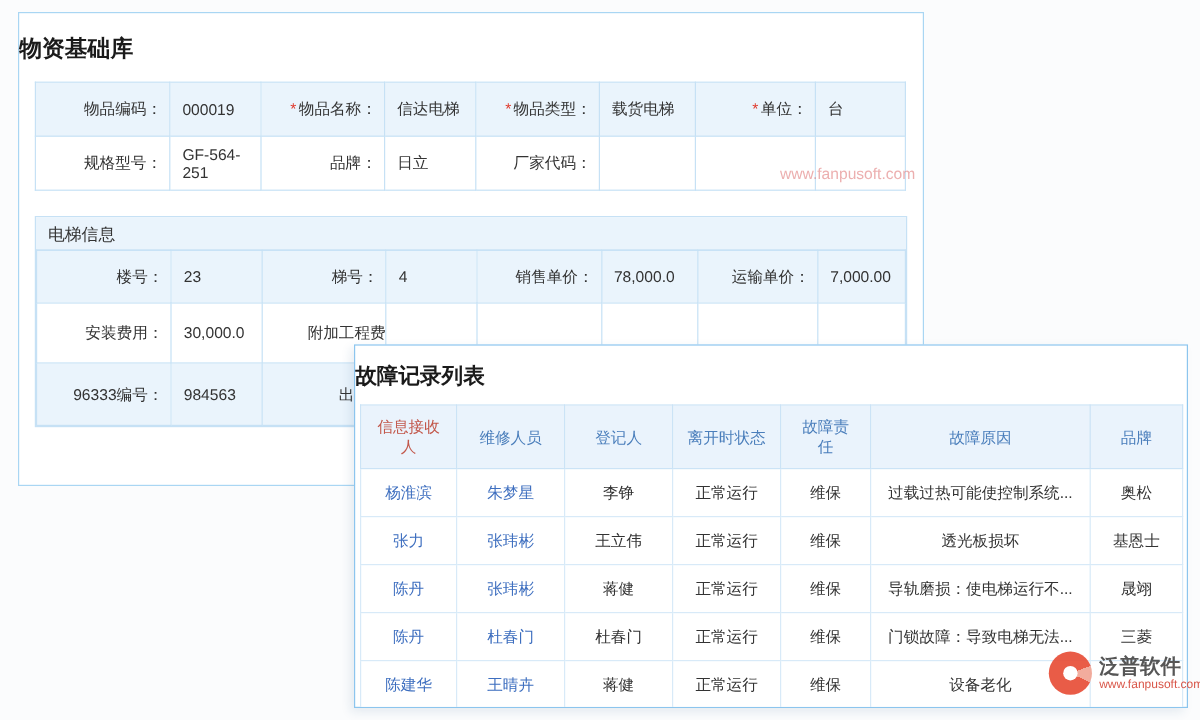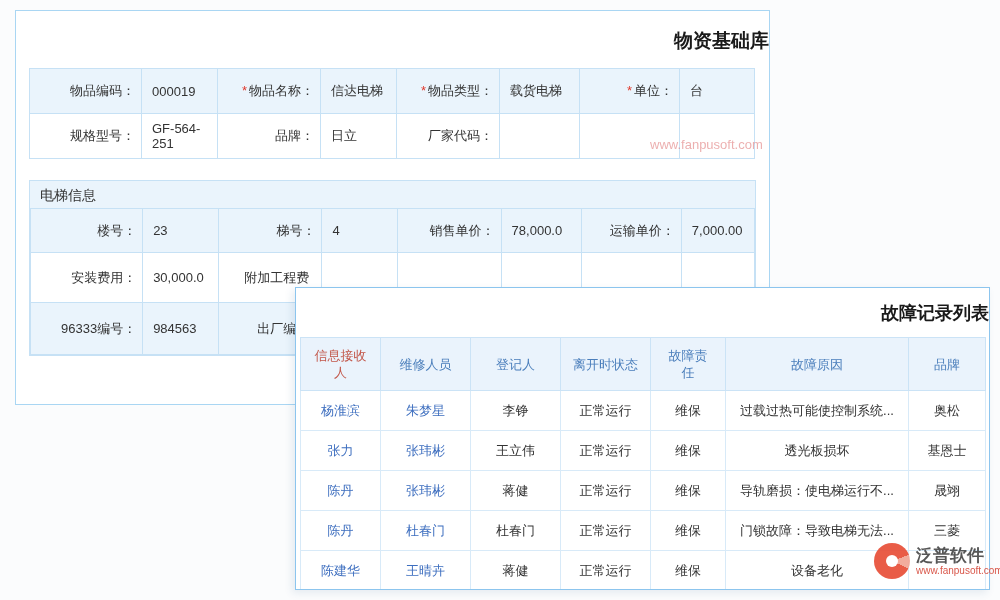--- a/index.html
+++ b/index.html
@@ -3,34 +3,34 @@
 <meta charset="utf-8">
 <style>
   *{box-sizing:border-box;margin:0;padding:0}
   html,body{width:1000px;height:600px}
   body{font-family:"Liberation Sans","DejaVu Sans",sans-serif;background:#fff}
   .stage{position:relative;width:1000px;height:600px;background:#fbfcfd;overflow:hidden}
   .panel{position:absolute;background:#fff}
   .back{left:15px;top:10px;width:755px;height:395px;border:1px solid #A9D6F3;z-index:1}
   .front{left:295px;top:287px;width:695px;height:303px;border:1px solid #8CC5EE;z-index:5;
          box-shadow:-3px 3px 8px rgba(30,80,130,.10);overflow:hidden}
-  .panel h1{text-align:right;font-size:19px;color:#1a1a1a;font-weight:bold}
+  .panel h1{text-align:left;font-size:19px;color:#1a1a1a;font-weight:bold}
   .back h1{padding-top:17px}
   .front h1{padding-top:13px;font-size:18px}
 
   .tabbar{margin:15px 13px 0;height:30px;background:#1786D3}
   .tab{display:inline-block;margin:4px 0 0 9px;height:26px;line-height:26px;padding:0 15px;
        background:#fff;color:#1c6fb2;font-size:13px;border-radius:3px 3px 0 0;cursor:pointer}
 
   table{border-collapse:collapse;table-layout:fixed}
   .grid td{border:1px solid #C6E1F5;font-size:13px;color:#333;overflow:hidden;word-wrap:break-word}
   .form-table{margin:14px 13px 11px;width:725px}
   .form-table tr{height:45px}
   td.lbl{text-align:right;padding-right:6px}
-  td.lbl-left{text-align:center;padding-left:13px}
+  td.lbl-left{text-align:right;padding-left:13px}
   td.val{text-align:left;padding-left:10px}
   tr.blue td{background:#EAF4FC}
   tr.white td{background:#fff}
   .req{color:#e0382b;margin-right:2px}
 
   .section{margin:21px 13px 0;border:1px solid #C6E1F5}
   .section-head{height:28px;line-height:28px;background:#EAF4FC;border-bottom:1px solid #C6E1F5;
                 font-size:14px;color:#333;padding-left:10px}
   .section .grid{width:100%;margin:-1px 0 0 0}
 

